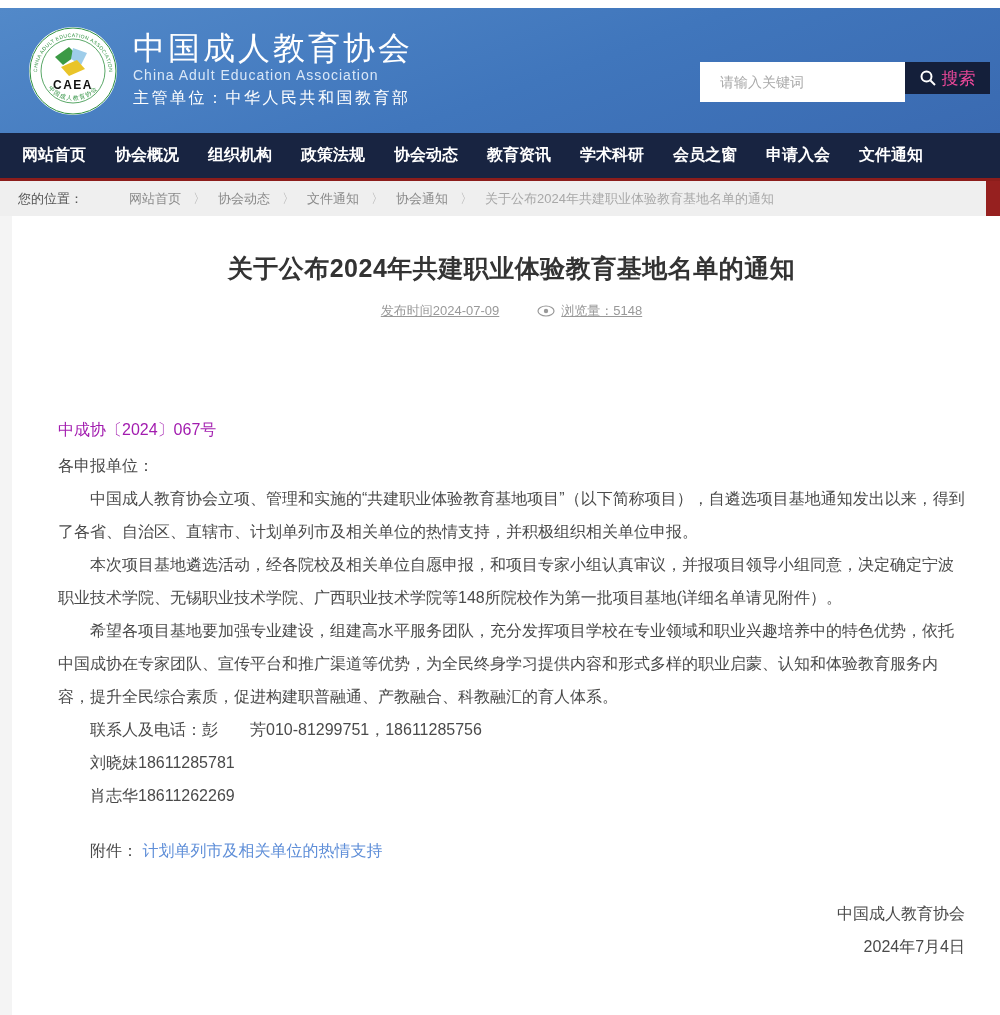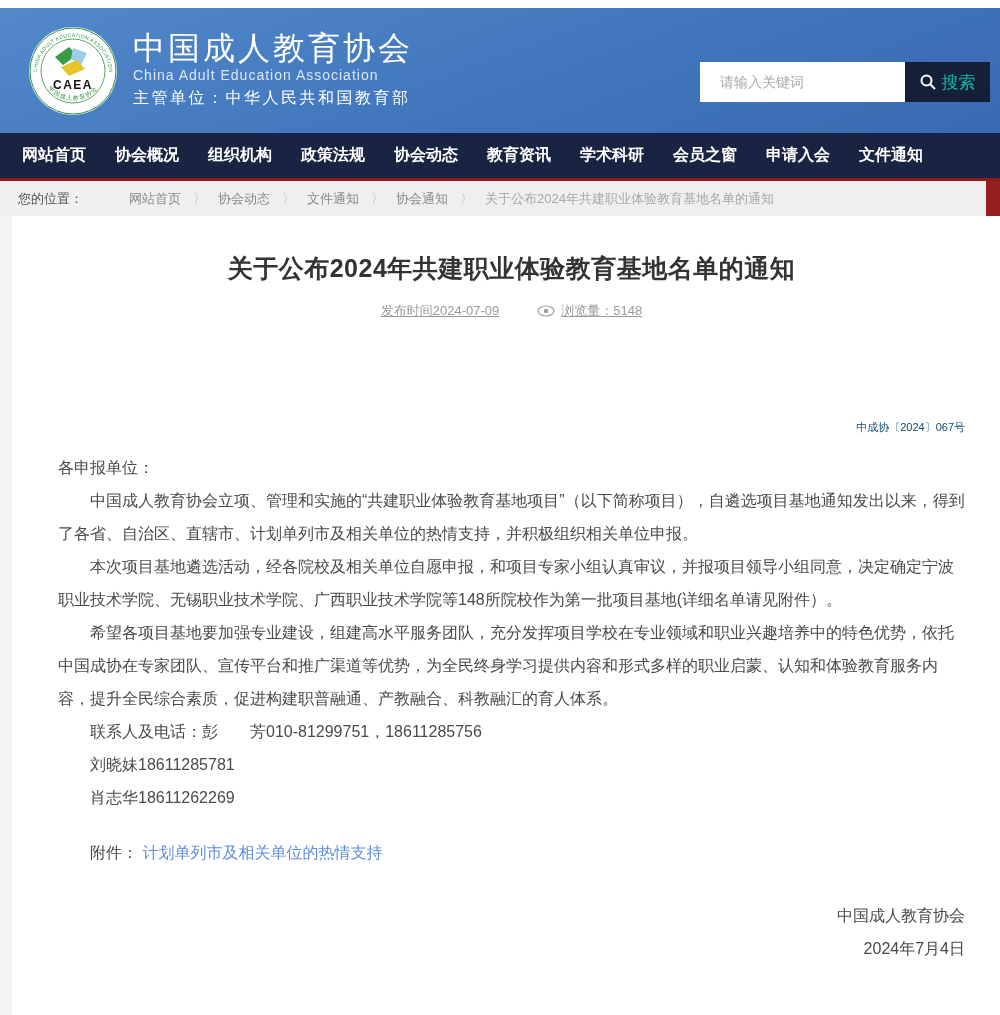--- a/index.html
+++ b/index.html
@@ -25,21 +25,21 @@
   .org-en { font-size: 14px; color: #d9e7f7; letter-spacing: 1px; margin-top: 2px; }
   .org-sup { font-size: 16px; letter-spacing: 2.5px; margin-top: 5px; font-weight: 500; }
   .search-box { position: absolute; top: 54px; right: 10px; display: flex; }
   .search-input {
     width: 205px; height: 40px; border: 0; padding: 0 20px;
     font-size: 14px; color: #333; outline: none;
     font-family: "Liberation Sans", "DejaVu Sans", sans-serif;
   }
   .search-input::placeholder { color: #a9a9a9; }
   .search-btn {
-    width: 85px; height: 40px; background: #141f3a; color: #14b8a6; border: 0;
+    width: 85px; height: 32px; background: #141f3a; color: #ec4899; border: 0;
     font-size: 17px; display: flex; align-items: center; justify-content: center;
     gap: 6px; cursor: pointer;
     font-family: "Liberation Sans", "DejaVu Sans", sans-serif;
   }
 
   
   .main-nav {
     height: 45px; background: #182441;
     display: flex; align-items: center;
     padding-left: 22px; gap: 29px;
@@ -67,22 +67,22 @@
     min-height: 787px;
     background: #ffffff;
     padding: 36px 35px 60px 46px;
   }
   .article-title { text-align: center; font-size: 25px; color: #333; font-weight: 600; margin: 0; letter-spacing: 0.5px; }
   .meta {
     display: flex; justify-content: center; align-items: center;
     gap: 38px; color: #999; font-size: 13px; margin-top: 17px; text-decoration: underline;
   }
   .views { display: flex; align-items: center; gap: 6px; }
-  .doc-number { text-align: right; font-size: 11px; color: #0c4a6e; margin-top: 100px; }
-  .body-text { font-size: 16px; color: #4a4a4a; line-height: 33px; margin-top: 16px; }
+  .doc-number { font-size: 16px; color: #a21caf; margin-top: 100px; }
+  .body-text { font-size: 16px; color: #4a4a4a; line-height: 33px; margin-top: 8px; }
   .body-text p { margin: 0; }
   .indent { text-indent: 2em; }
   .attachment { margin-top: 22px; text-indent: 2em; font-size: 16px; color: #4a4a4a; line-height: 33px; }
   .attach-link { color: #5e8ed8; text-decoration: none; }
   .signature-block { text-align: right; margin-top: 30px; font-size: 16px; color: #4a4a4a; line-height: 33px; }
   .signature-block p { margin: 0; }
 </style>
 </head>
 <body>
 

